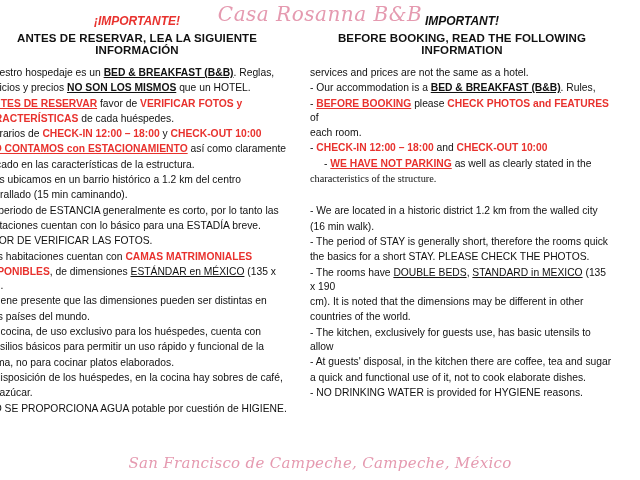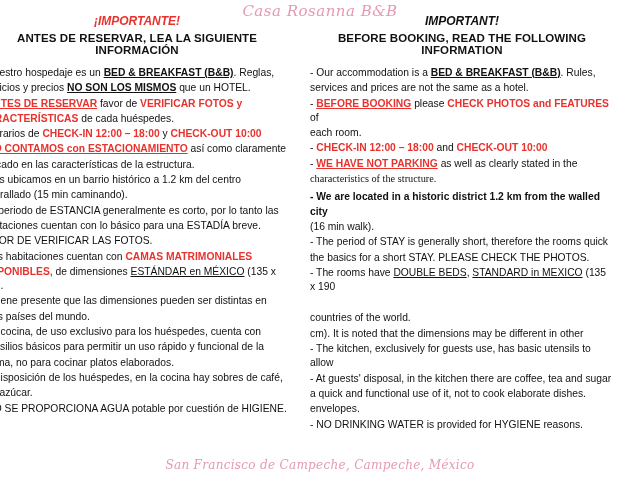--- a/index.html
+++ b/index.html
@@ -21,33 +21,33 @@
     box-sizing: border-box;
   }
   .brand-title {
     position: absolute;
     top: 2px;
     left: 0;
     width: 640px;
     text-align: center;
     font-family: "DejaVu Serif", serif;
     font-style: italic;
-    font-size: 15px;
+    font-size: 20px;
     color: #e59ab0;
     letter-spacing: 0.5px;
   }
   .footer-note {
     position: absolute;
     bottom: 8px;
     left: 0;
     width: 640px;
     text-align: center;
     font-family: "DejaVu Serif", serif;
     font-style: italic;
-    font-size: 12px;
+    font-size: 15px;
     color: #e59ab0;
     letter-spacing: 0.3px;
   }
   .columns {
     position: absolute;
     top: 14px;
     left: 0;
     width: 640px;
     display: flex;
     flex-direction: row;
@@ -153,38 +153,37 @@
           <div class="para" style="margin: 0px 0px 1px;"><span>- A disposición de los huéspedes, en la cocina hay sobres de café,</span></div>
           <div class="para" style="margin: 0px 0px 1px;"><span>té y azúcar.</span></div>
           <div class="para" style="margin: 0px 0px 1px;"><span>- NO SE PROPORCIONA AGUA potable por cuestión de HIGIENE.</span></div>
         </div>
     </div>
 
     <div class="col col-right overflow-hide">
       <div class="head1 blk">IMPORTANT!</div>
       <div class="head2">BEFORE BOOKING, READ THE FOLLOWING INFORMATION</div>
       <div id="right-body">
+          <div class="para" style="margin: 0px 0px 1px;"><span>services and prices are not the same as a hotel.</span></div>
           <div class="para" style="margin: 0px 0px 1px;"><span>- Our accommodation is a </span><span class="bu">BED &amp; BREAKFAST (B&amp;B)</span><span>. Rules,</span></div>
-          <div class="para" style="margin: 0px 0px 1px;"><span>services and prices are not the same as a hotel.</span></div>
           <div class="para" style="margin: 0px 0px 1px;"><span>- </span><span class="red-u">BEFORE BOOKING</span><span> please </span><span class="red">CHECK PHOTOS and FEATURES</span><span> of</span></div>
           <div class="para" style="margin: 0px 0px 1px;"><span>each room.</span></div>
           <div class="para" style="margin: 0px 0px 1px;"><span>- </span><span class="red">CHECK-IN 12:00 – 18:00</span><span> and </span><span class="red">CHECK-OUT 10:00</span></div>
-          <div class="para" style="margin: 0px 0px 1px;"><span>- </span><span class="red-u">WE HAVE NOT PARKING</span><span> as well as clearly stated in the</span></div>
+          <div class="para" style="margin: 0px 14px 1px;"><span>- </span><span class="red-u">WE HAVE NOT PARKING</span><span> as well as clearly stated in the</span></div>
           <div class="para" style="margin: 0px 0px 1px; font-family: Liberation Serif, serif;"><span>characteristics of the structure.</span></div>
-          <div class="para" style="margin: 4px 0px 1px; font-weight: bold;"><span>- We are located in a historic district 1.2 km from the walled city</span></div>
+          <div class="para" style="margin: 18px 0px 1px;"><span>- We are located in a historic district 1.2 km from the walled city</span></div>
           <div class="para" style="margin: 0px 0px 1px;"><span>(16 min walk).</span></div>
           <div class="para" style="margin: 0px 0px 1px;"><span>- The period of STAY is generally short, therefore the rooms quick</span></div>
           <div class="para" style="margin: 0px 0px 1px;"><span>the basics for a short STAY. PLEASE CHECK THE PHOTOS.</span></div>
-          <div class="para" style="margin: 0px 0px 17px;"><span>- The rooms have </span><span class="u">DOUBLE BEDS</span><span>, </span><span class="u">STANDARD in MEXICO</span><span> (135 x 190</span></div>
+          <div class="para" style="margin: 0px 0px 1px;"><span>- The rooms have </span><span class="u">DOUBLE BEDS</span><span>, </span><span class="u">STANDARD in MEXICO</span><span> (135 x 190</span></div>
+          <div class="para" style="margin: 0px 0px 1px;"><span>cm). It is noted that the dimensions may be different in other</span></div>
           <div class="para" style="margin: 0px 0px 1px;"><span>countries of the world.</span></div>
-          <div class="para" style="margin: 0px 0px 1px;"><span>cm). It is noted that the dimensions may be different in other</span></div>
           <div class="para" style="margin: 0px 0px 1px;"><span>- The kitchen, exclusively for guests use, has basic utensils to allow</span></div>
           <div class="para" style="margin: 0px 0px 1px;"><span>- At guests' disposal, in the kitchen there are coffee, tea and sugar</span></div>
           <div class="para" style="margin: 0px 0px 1px;"><span>a quick and functional use of it, not to cook elaborate dishes.</span></div>
-          <div class="para" style="margin: 0px 0px 1px;"><span>envelopes.</span></div>
           <div class="para" style="margin: 0px 0px 1px;"><span>- NO DRINKING WATER is provided for HYGIENE reasons.</span></div>
         </div>
     </div>
 
   </div>
 
   <div class="footer-note">San Francisco de Campeche, Campeche, México</div>
 
 </div>
 

